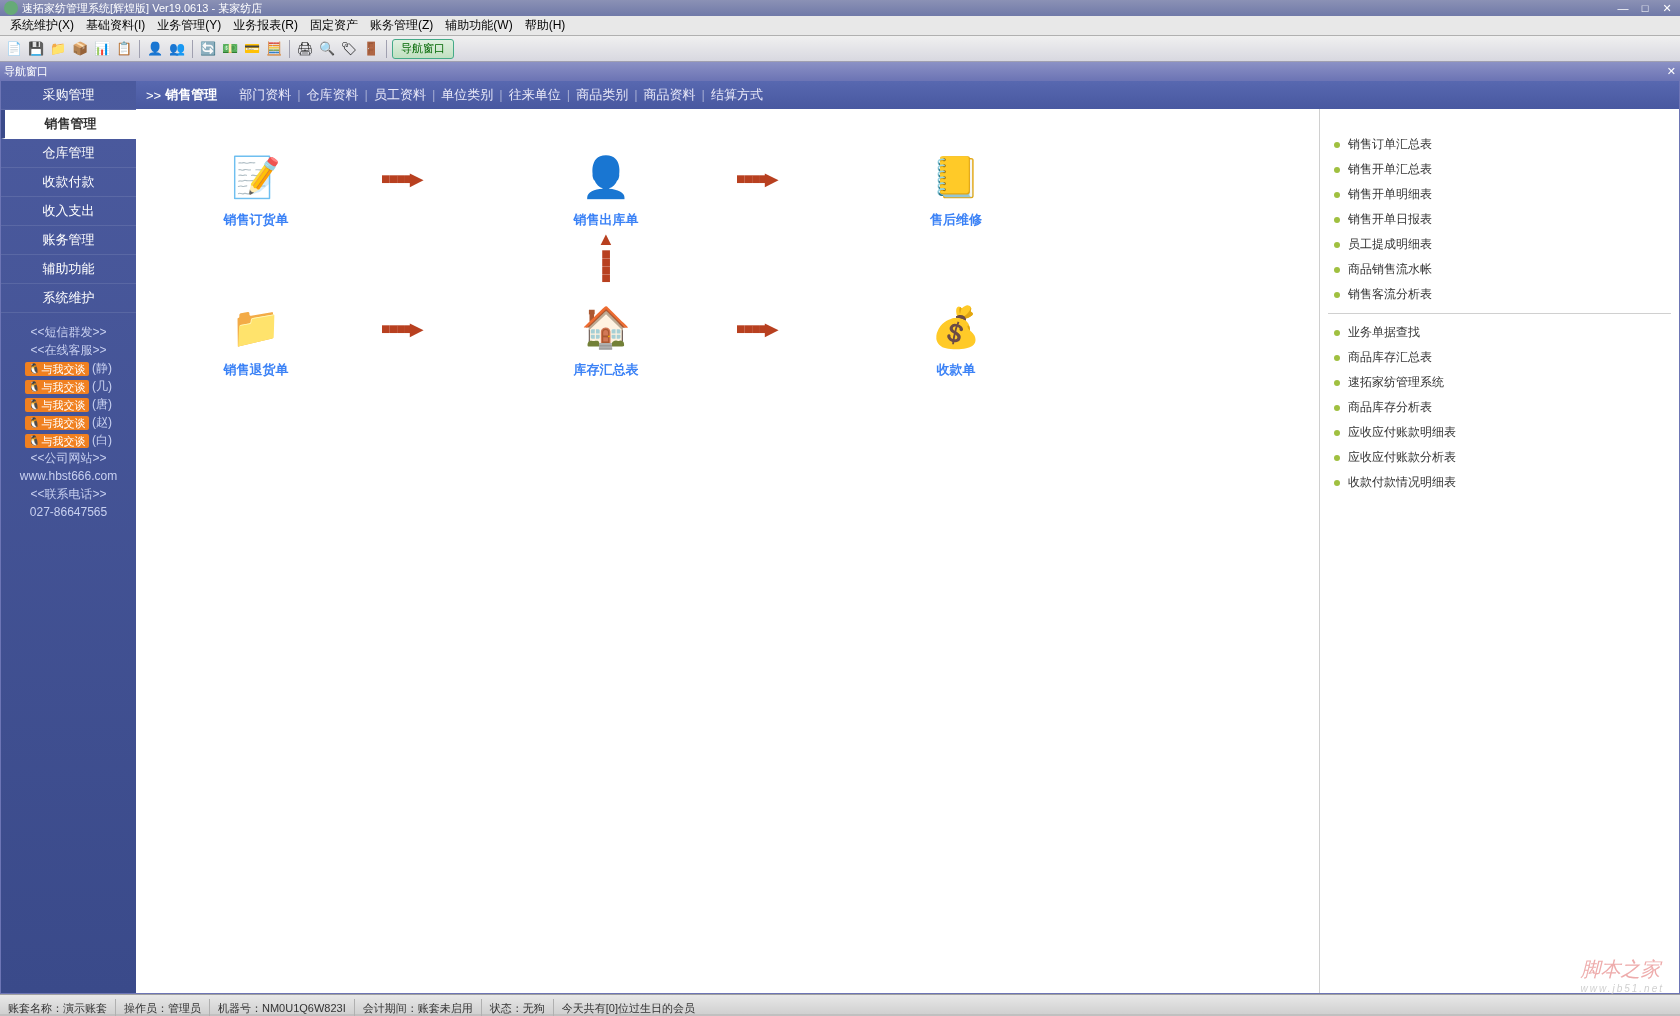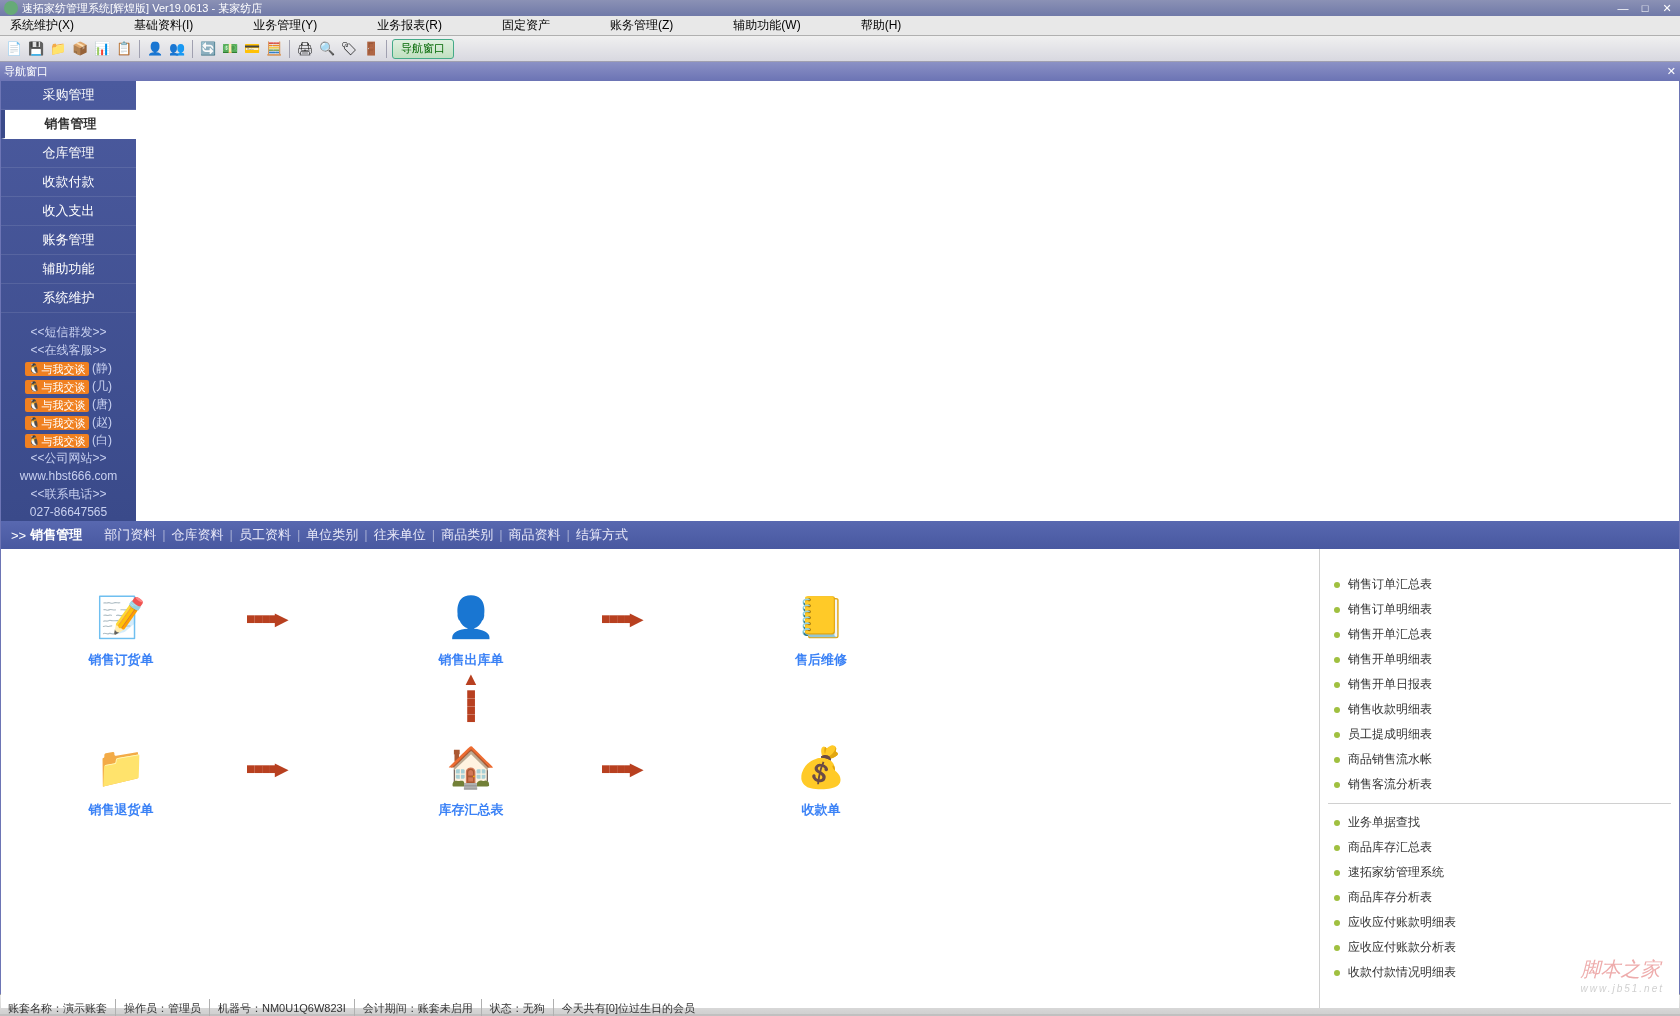--- a/index.html
+++ b/index.html
@@ -5,35 +5,35 @@
 * { margin: 0; padding: 0; box-sizing: border-box; font-family: "Microsoft YaHei", SimSun, sans-serif; }
 body { width: 1680px; height: 1016px; background: #c0c0c0; font-size: 12px; overflow: hidden; }
 
 
 .titlebar { height: 16px; background: linear-gradient(#8b91b5, #7079a8); color: #fff; display: flex; align-items: center; padding: 0 4px; font-size: 11px; }
 .titlebar .icon { width: 14px; height: 14px; background: #6a7; border-radius: 50%; margin-right: 4px; }
 .title-controls { margin-left: auto; display: flex; gap: 4px; }
 .title-controls span { width: 18px; text-align: center; cursor: pointer; }
 
 
-.menubar { height: 20px; background: #e8e8e8; border-bottom: 1px solid #b0b0b0; display: flex; align-items: center; padding: 0 4px; font-size: 12px; gap: 48px; }
+.menubar { height: 20px; background: #e8e8e8; border-bottom: 1px solid #b0b0b0; display: flex; align-items: center; padding: 0 4px; font-size: 12px; }
 .menubar span { padding: 0 6px; cursor: pointer; }
 
 
 .toolbar { height: 26px; background: linear-gradient(#f0f0f0, #d8d8e0); border-bottom: 1px solid #a0a0b0; display: flex; align-items: center; padding: 0 4px; gap: 2px; }
 .tool-btn { width: 20px; height: 20px; border: 1px solid transparent; border-radius: 2px; cursor: pointer; display: flex; align-items: center; justify-content: center; font-size: 13px; }
 .tool-sep { width: 1px; height: 18px; background: #a0a0b0; margin: 0 3px; }
 .nav-btn { height: 20px; padding: 0 8px; border: 1px solid #4a8; background: linear-gradient(#e0f0e0,#c0e0c0); border-radius: 3px; color: #060; font-size: 11px; cursor: pointer; display: flex; align-items: center; }
 
 
 .subwin-header { height: 18px; background: linear-gradient(#8b91c5, #6d75b5); color: #fff; display: flex; align-items: center; padding: 0 4px; font-size: 11px; }
 .subwin-header .close { margin-left: auto; cursor: pointer; }
 
 
-.main { display: flex; height: calc(100% - 18px - 20px - 26px - 18px - 20px); background: #fff; border: 1px solid #6d75b5; flex-direction: column; }
+.main { display: flex; height: calc(100% - 18px - 20px - 26px - 18px - 20px); background: #fff; border: 1px solid #6d75b5; }
 
 
 .sidebar { width: 135px; background: linear-gradient(#4b5a9e, #3a4a8a); display: flex; flex-direction: column; }
 .side-item { height: 29px; color: #fff; display: flex; align-items: center; justify-content: center; font-size: 13px; cursor: pointer; border-bottom: 1px solid rgba(255,255,255,0.1); }
 .side-item.active { background: #fff; color: #333; font-weight: bold; border-left: 4px solid #3a4a8a; }
 .side-links { margin-top: 10px; text-align: center; color: #c8d0f0; font-size: 12px; line-height: 18px; }
 .side-links a { color: #c8d0f0; text-decoration: none; }
 .chat-link { display: inline-flex; align-items: center; background: #f08020; color: #fff; font-size: 11px; padding: 0 3px; border-radius: 2px; height: 14px; }
 .chat-link::before { content: "🐧"; font-size: 10px; margin-right: 1px; }
 
@@ -181,25 +181,23 @@
           <div class="flow-arrow-h" style="left: 245px; top: 60px;">■■■■</div>
           <div class="flow-arrow-h" style="left: 600px; top: 60px;">■■■■</div>
           <div class="flow-arrow-h" style="left: 245px; top: 210px;">■■■■</div>
           <div class="flow-arrow-h" style="left: 600px; top: 210px;">■■■■</div>
           <div class="flow-arrow-v" style="left: 460px; top: 120px;">
             <div style="line-height:8px;">■<br>■<br>■<br>■</div>
           </div>
         </div>
       <div class="right-panel" id="reports">
           <div class="report-link">销售订单汇总表</div>
-          <div class="report-link">销售订单明细表</div>
           <div class="report-link">销售开单汇总表</div>
           <div class="report-link">销售开单明细表</div>
           <div class="report-link">销售开单日报表</div>
-          <div class="report-link">销售收款明细表</div>
           <div class="report-link">员工提成明细表</div>
           <div class="report-link">商品销售流水帐</div>
           <div class="report-link">销售客流分析表</div>
           <div class="report-sep"></div>
           <div class="report-link">业务单据查找</div>
           <div class="report-link">商品库存汇总表</div>
           <div class="report-link">速拓家纺管理系统</div>
           <div class="report-link">商品库存分析表</div>
           <div class="report-link">应收应付账款明细表</div>
           <div class="report-link">应收应付账款分析表</div>

